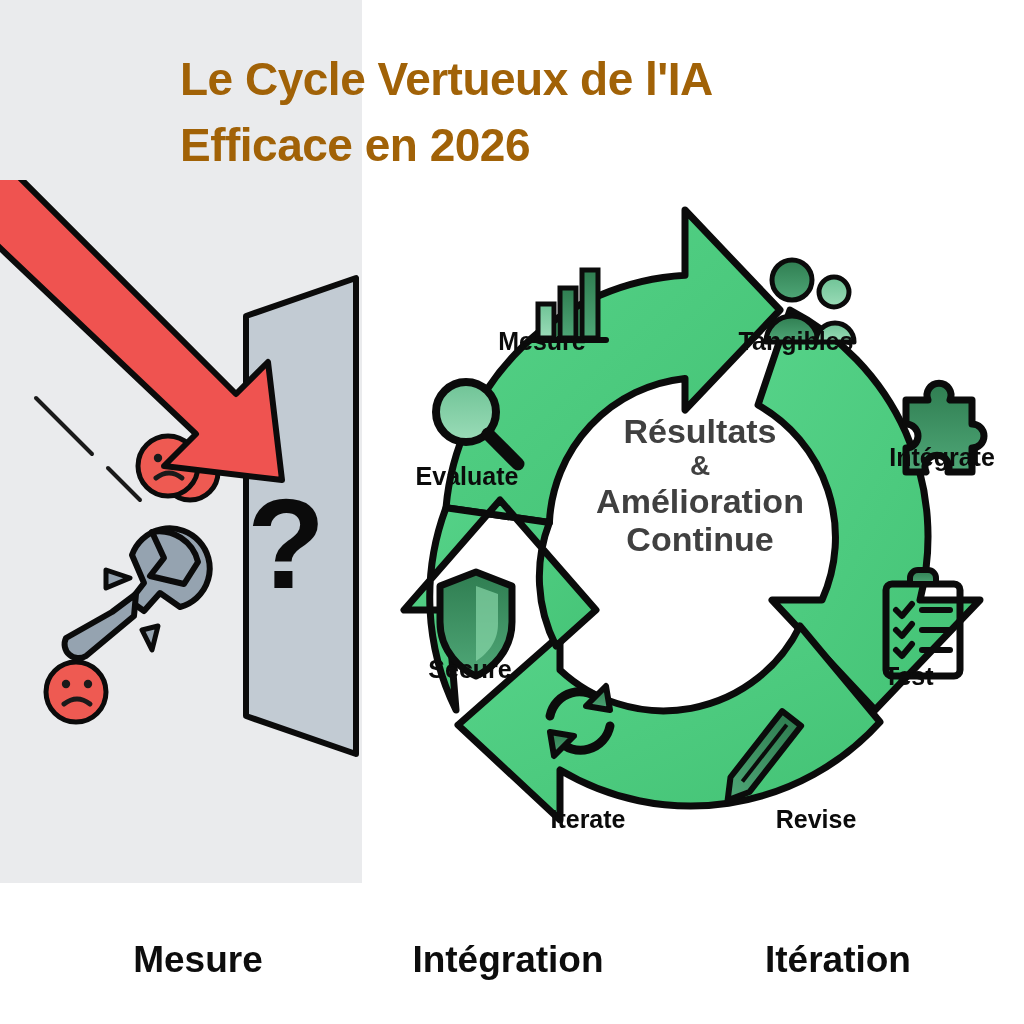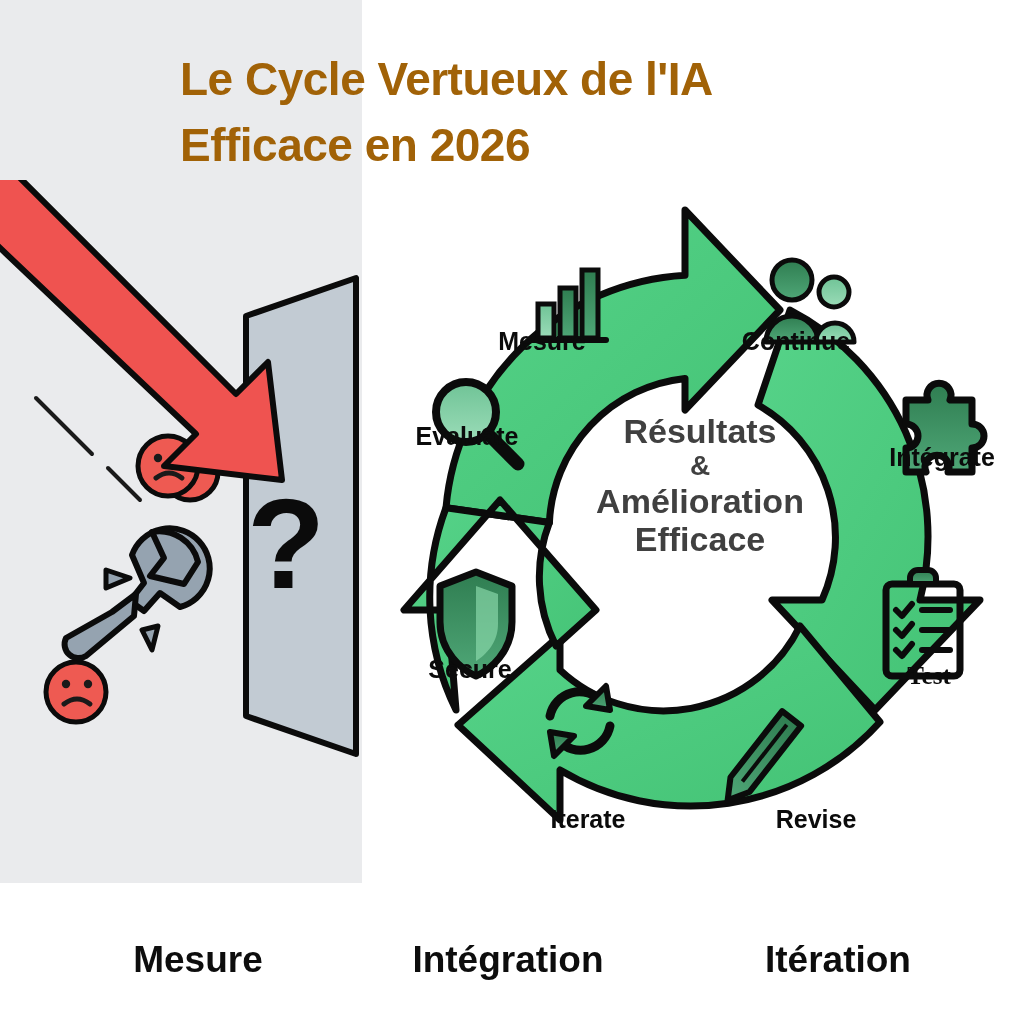--- a/index.html
+++ b/index.html
@@ -44,25 +44,25 @@
 
   
   .ring-label{
     position:absolute;font-weight:bold;color:#0b0b0b;
     font-size:25px;white-space:nowrap;
     text-align:center;
   }
   .lbl-mesure    {left:487px;top:327px;width:110px;}
   .lbl-accompany {left:716px;top:327px;width:160px;}
   .lbl-integrate {left:862px;top:443px;width:160px;text-align:center;}
-  .lbl-test      {left:884px;top:662px;width:90px;text-align:center;font-family:Liberation Serif, serif;}
+  .lbl-test      {left:884px;top:662px;width:90px;text-align:left;}
   .lbl-revise    {left:756px;top:805px;width:120px;}
   .lbl-iterate   {left:528px;top:805px;width:120px;}
   .lbl-secure    {left:410px;top:655px;width:120px;}
-  .lbl-evaluate  {left:402px;top:422px;width:130px;}
+  .lbl-evaluate  {left:402px;top:462px;width:130px;}
 
   
   .center-text{
     position:absolute;left:545px;top:412px;width:310px;
     text-align:center;color:#404040;font-weight:bold;
     line-height:1.13;
   }
   .ct-l{font-size:34px;display:block;}
   .ct-amp{font-size:28px;display:block;}
 
@@ -229,33 +229,33 @@
       <path d="M40 16 L62 24 v30 c0 20 -14 32 -22 37 z" fill="#8ddcae" opacity="0.65"></path>
     </g>
 
     <g transform="translate(66,202)">
       <circle cx="40" cy="40" r="30" fill="url(#gIconLight)" stroke="#0b0b0b" stroke-width="8"></circle>
       <line x1="62" y1="62" x2="92" y2="92" stroke="#0b0b0b" stroke-width="13" stroke-linecap="round"></line>
     </g>
   </svg>
 
   <div class="ring-label lbl-mesure">Mesure</div>
-  <div class="ring-label lbl-accompany">Continue</div>
+  <div class="ring-label lbl-accompany">Tangibles</div>
   <div class="ring-label lbl-integrate">Intégrate</div>
   <div class="ring-label lbl-test">Test</div>
   <div class="ring-label lbl-revise">Revise</div>
   <div class="ring-label lbl-iterate">Iterate</div>
   <div class="ring-label lbl-secure">Secure</div>
   <div class="ring-label lbl-evaluate">Evaluate</div>
 
   <div class="center-text">
     <span class="ct-l">Résultats</span>
     <span class="ct-amp">&amp;</span>
     <span class="ct-l">Amélioration</span>
-    <span class="ct-l">Efficace</span>
+    <span class="ct-l">Continue</span>
   </div>
 
   <div class="captions">
     <div class="caption cap1">Mesure</div>
     <div class="caption cap2">Intégration</div>
     <div class="caption cap3">Itération</div>
   </div>
 
 </div>
 

